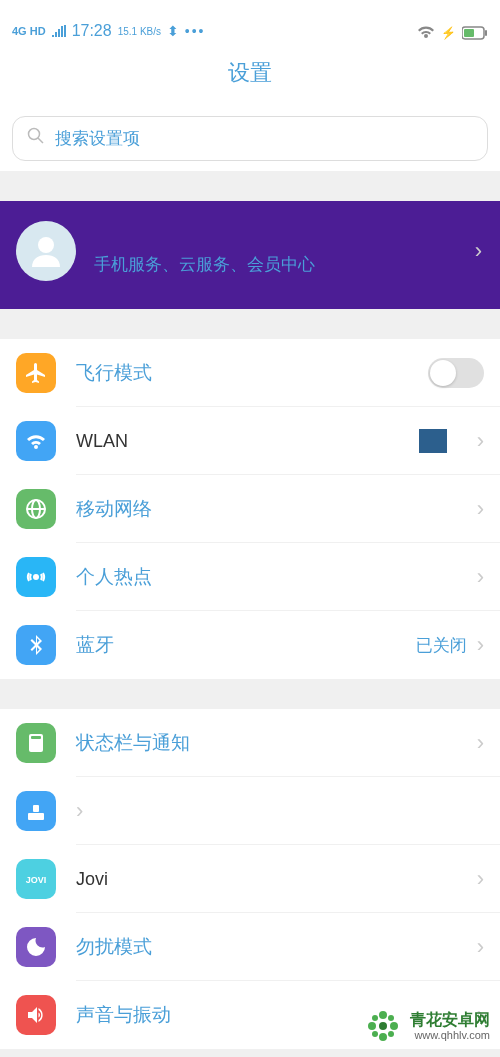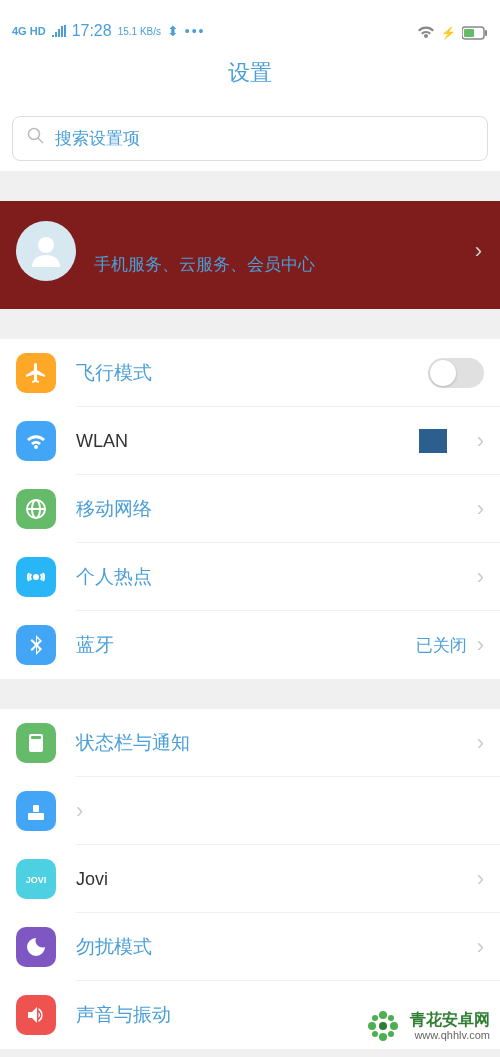--- a/index.html
+++ b/index.html
@@ -37,38 +37,38 @@
       color: #4a9fd8;
       font-family: Liberation Serif, serif;
     }
     
     .search-section {
       background: #fff;
       padding: 10px 12px;
     }
     .search-box {
       border: 1px solid #ddd;
-      border-radius: 8px;
+      border-radius: 13px;
       padding: 10px 14px;
       display: flex;
       align-items: center;
       gap: 10px;
     }
     .search-icon { color: #bbb; font-size: 18px; }
     .search-placeholder {
       color: #4a9fd8;
       font-size: 17px;
       font-family: cursive, sans-serif;
     }
     
     .spacer-sm { height: 30px; background: #f0f0f0; }
     .spacer-md { height: 30px; background: #f0f0f0; }
     
     .account-section {
-      background: #7f1d1d;
+      background: #4c1d95;
       padding: 20px 16px 28px;
       display: flex;
       align-items: center;
       gap: 18px;
       position: relative;
     }
     .avatar {
       width: 60px;
       height: 60px;
       border-radius: 50%;

